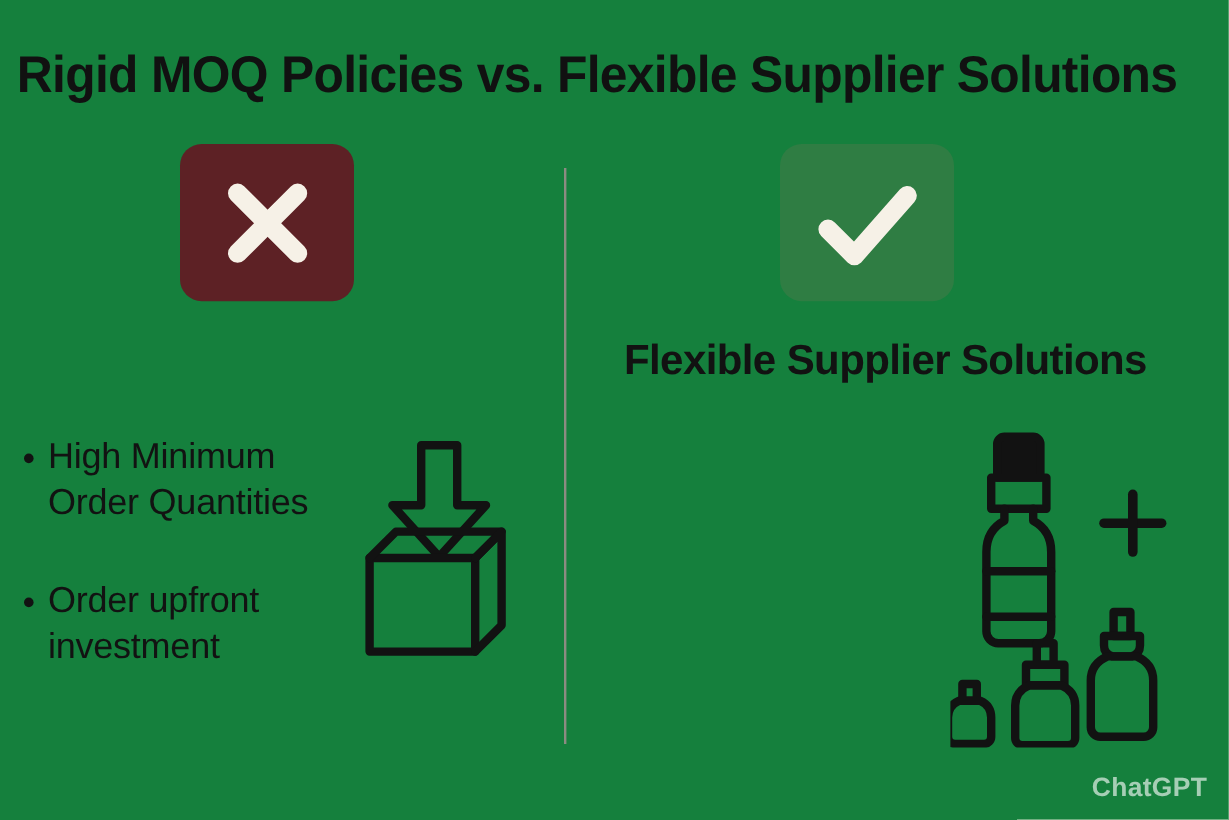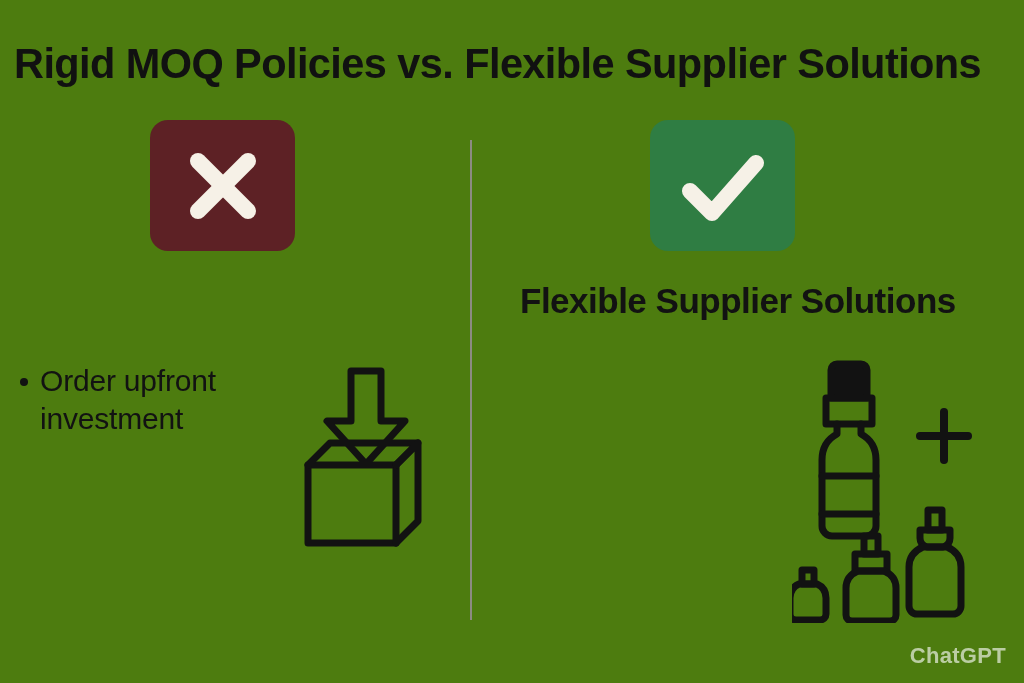--- a/index.html
+++ b/index.html
@@ -13,21 +13,21 @@
     overflow: hidden;
     background: #f6f1e7;
     font-family: "Liberation Sans", sans-serif;
     -webkit-font-smoothing: antialiased;
   }
 
   .infographic {
     position: relative;
     width: 1024px;
     height: 683px;
-    background: #4d7c0f;
+    background: #15803d;
     box-sizing: border-box;
     padding-left: 29px;
   }
 
   
   .title {
     position: absolute;
     left: 14px;
     top: 38px;
     width: 996px;
@@ -171,20 +171,21 @@
           <g stroke="#f6f1e7" stroke-width="16" stroke-linecap="round">
             <line x1="18" y1="18" x2="68" y2="68"></line>
             <line x1="68" y1="18" x2="18" y2="68"></line>
           </g>
         </svg>
       </span>
     </div>
 
 
     <ul class="bullets left-bullets">
+      <li class="bullet-item">High Minimum Order Quantities</li>
       <li class="bullet-item">Order upfront investment</li>
     </ul>
 
     <div class="illus box-illus">
       <svg width="128" height="185" viewBox="0 0 128 185" aria-hidden="true">
         <g fill="none" stroke="#121212" stroke-width="7" stroke-linejoin="round" stroke-linecap="round">
 
           <path d="M49 6 L79 6 L79 56 L103 56 L64 99 L25 56 L49 56 Z"></path>
 
           <rect x="6" y="100" width="88" height="78"></rect>

